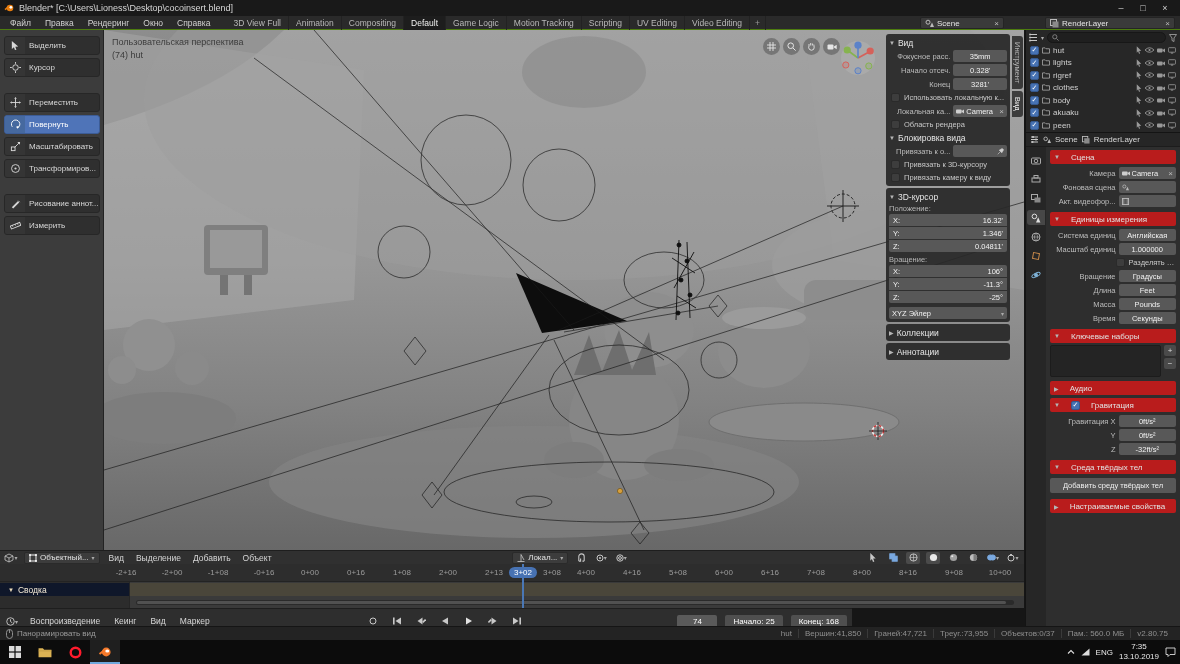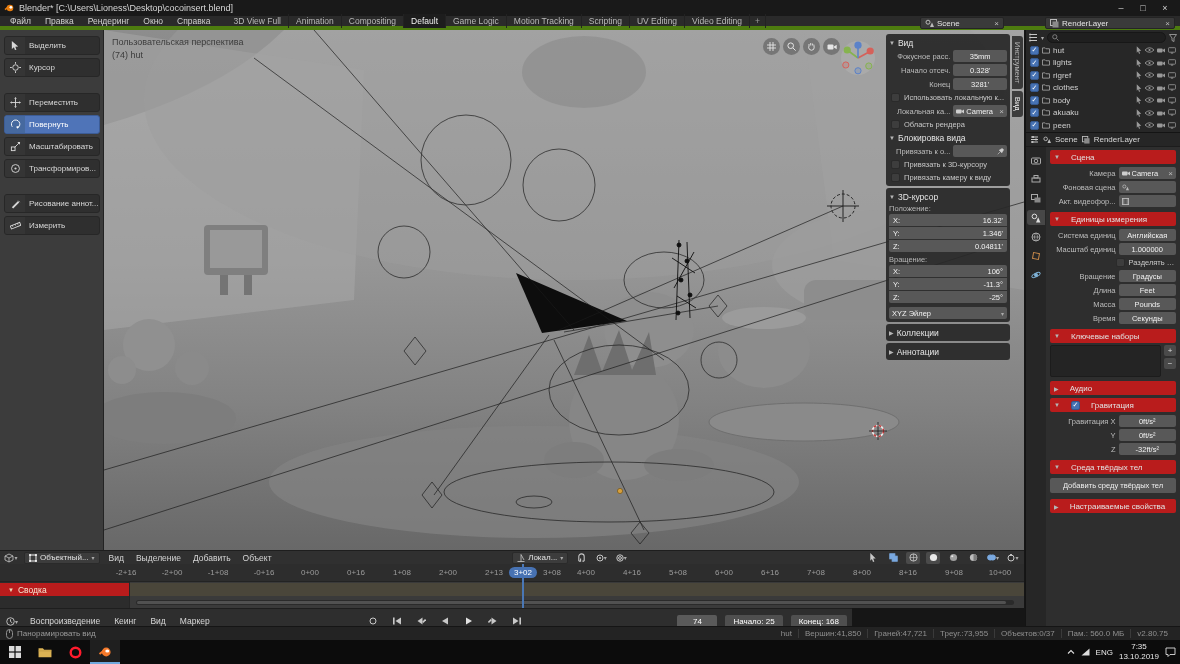--- a/index.html
+++ b/index.html
@@ -9,21 +9,21 @@
   .ic{display:inline-flex;align-items:center;justify-content:center;flex:none}
   .chev{font-size:6px;color:#aaa}
   svg{display:block}
 
   
   #titlebar{position:absolute;left:0;top:0;width:1180px;height:16px;background:#191919;display:flex;align-items:center;padding:0 4px;gap:5px}
   #wtitle{font-size:9px;color:#d6d6d6;flex:1;white-space:nowrap;overflow:hidden}
   .wb{width:22px;height:14px;display:flex;align-items:center;justify-content:center;font-size:9px;color:#cfcfcf}
 
   
-  #topbar{position:absolute;left:0;top:16px;width:1180px;height:14px;background:#2a2a2a;border-bottom:4px solid #4d7c0f;display:flex;align-items:center;padding:0 4px;gap:2px}
+  #topbar{position:absolute;left:0;top:16px;width:1180px;height:14px;background:#2a2a2a;border-bottom:1px solid #4d7c0f;display:flex;align-items:center;padding:0 4px;gap:2px}
   .menu{font-size:8.5px;color:#d2d2d2;padding:0 6px;height:14px;display:flex;align-items:center}
   #workspaces{display:flex;margin-left:8px;height:14px}
   .ws{font-size:8.5px;color:#b9b9b9;padding:0 7px;display:flex;align-items:center;border-right:1px solid #222}
   .ws.act{background:#1d1d1d;color:#f0f0f0}
   .ws.plus{color:#9a9a9a;padding:0 5px}
   .selwidget{position:absolute;height:12px;background:#3a3a3a;border:1px solid #242424;border-radius:2px;display:flex;align-items:center;gap:3px;padding:0 4px;font-size:8px;color:#e4e4e4}
   #scenesel{right:176px;top:1px;width:84px}
   #layersel{right:5px;top:1px;width:130px}
   .fx{color:#bdbdbd;font-size:8px;margin-left:auto}
 
@@ -79,21 +79,21 @@
   
   #dope{position:absolute;left:0;top:564px;width:1024px;height:44px;background:#3a3a3a}
   #ruler{position:absolute;left:0;top:0;width:100%;height:18px;background:#2d2d2d;border-bottom:1px solid #232323}
   .rl{position:absolute;top:4px;transform:translateX(-50%);font-size:8px;color:#9b9b9b;white-space:nowrap}
   #badge{position:absolute;left:523px;top:3px;transform:translateX(-50%);background:#4772b3;color:#fff;font-size:8px;padding:1px 5px;border-radius:7px;z-index:3}
   #tracks{position:absolute;left:130px;top:18px;right:0;bottom:0;background:#3a3a3a}
   #sumtint{position:absolute;left:0;top:1px;right:0;height:13px;background:rgba(140,120,60,.20)}
   #hscroll{position:absolute;left:6px;right:10px;bottom:3px;height:5px;background:#2a2a2a;border-radius:3px}
   #hscroll .thumb{position:absolute;left:1px;top:1px;bottom:1px;width:99%;background:#515151;border-radius:3px}
   #channels{position:absolute;left:0;top:18px;width:130px;bottom:0;background:#2c2c2c;border-right:1px solid #262626}
-  #sumrow{height:13px;margin-top:1px;background:#b91c1c;display:flex;align-items:center;gap:4px;padding-left:8px;font-size:8.5px;color:#f4ead6}
+  #sumrow{height:13px;margin-top:1px;background:#0f172a;display:flex;align-items:center;gap:4px;padding-left:8px;font-size:8.5px;color:#f4ead6}
   #playhead{position:absolute;left:522px;top:0;bottom:0;width:2px;background:#4a77b5;z-index:2}
 
   
   #dopehead{position:absolute;left:0;top:608px;width:852px;height:18px;background:#2e2e2e;border-top:1px solid #1e1e1e;display:flex;align-items:center;padding:12px 5px;gap:8px}
   .tb{width:16px;height:14px;display:flex;align-items:center;justify-content:center;border-radius:2px}
   .tfield{height:13px;background:#4f4f4f;border-radius:2px;padding:0 8px;font-size:8px;display:flex;align-items:center;color:#fff;white-space:nowrap}
   .tfield.cur{background:#5a5a5a;min-width:40px;justify-content:center}
 
   
   #outliner{position:absolute;left:1025px;top:30px;width:155px;height:103px;background:#272727;border-left:1px solid #141414;border-bottom:1px solid #141414;padding:1px 2px}

